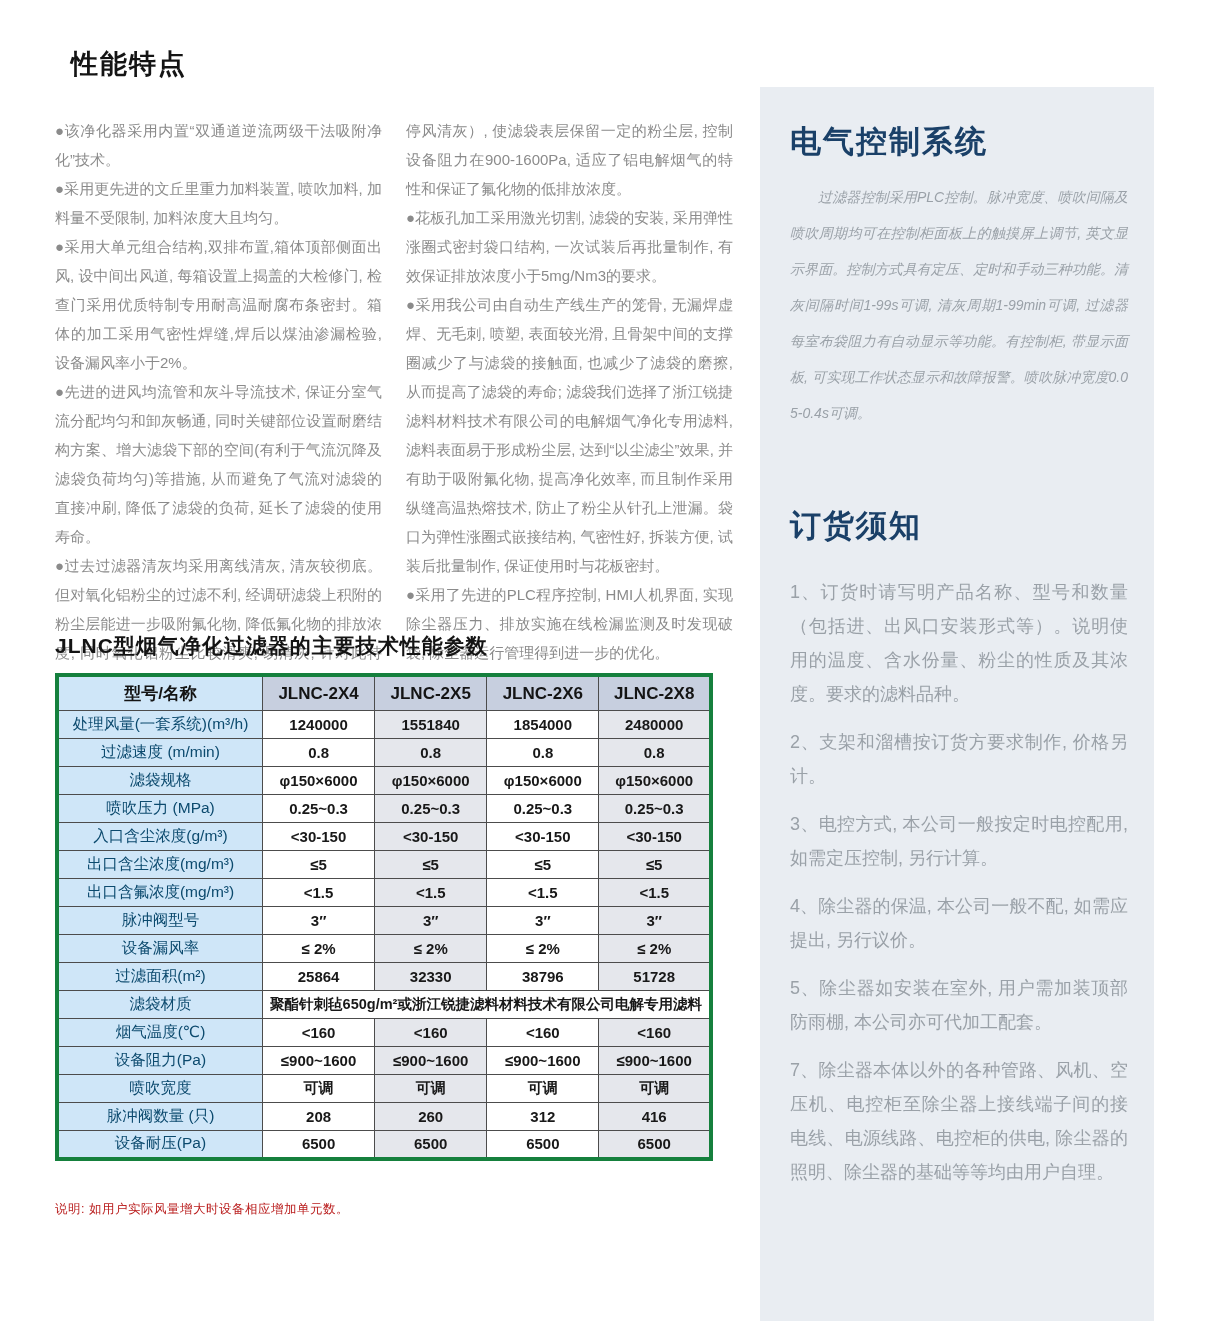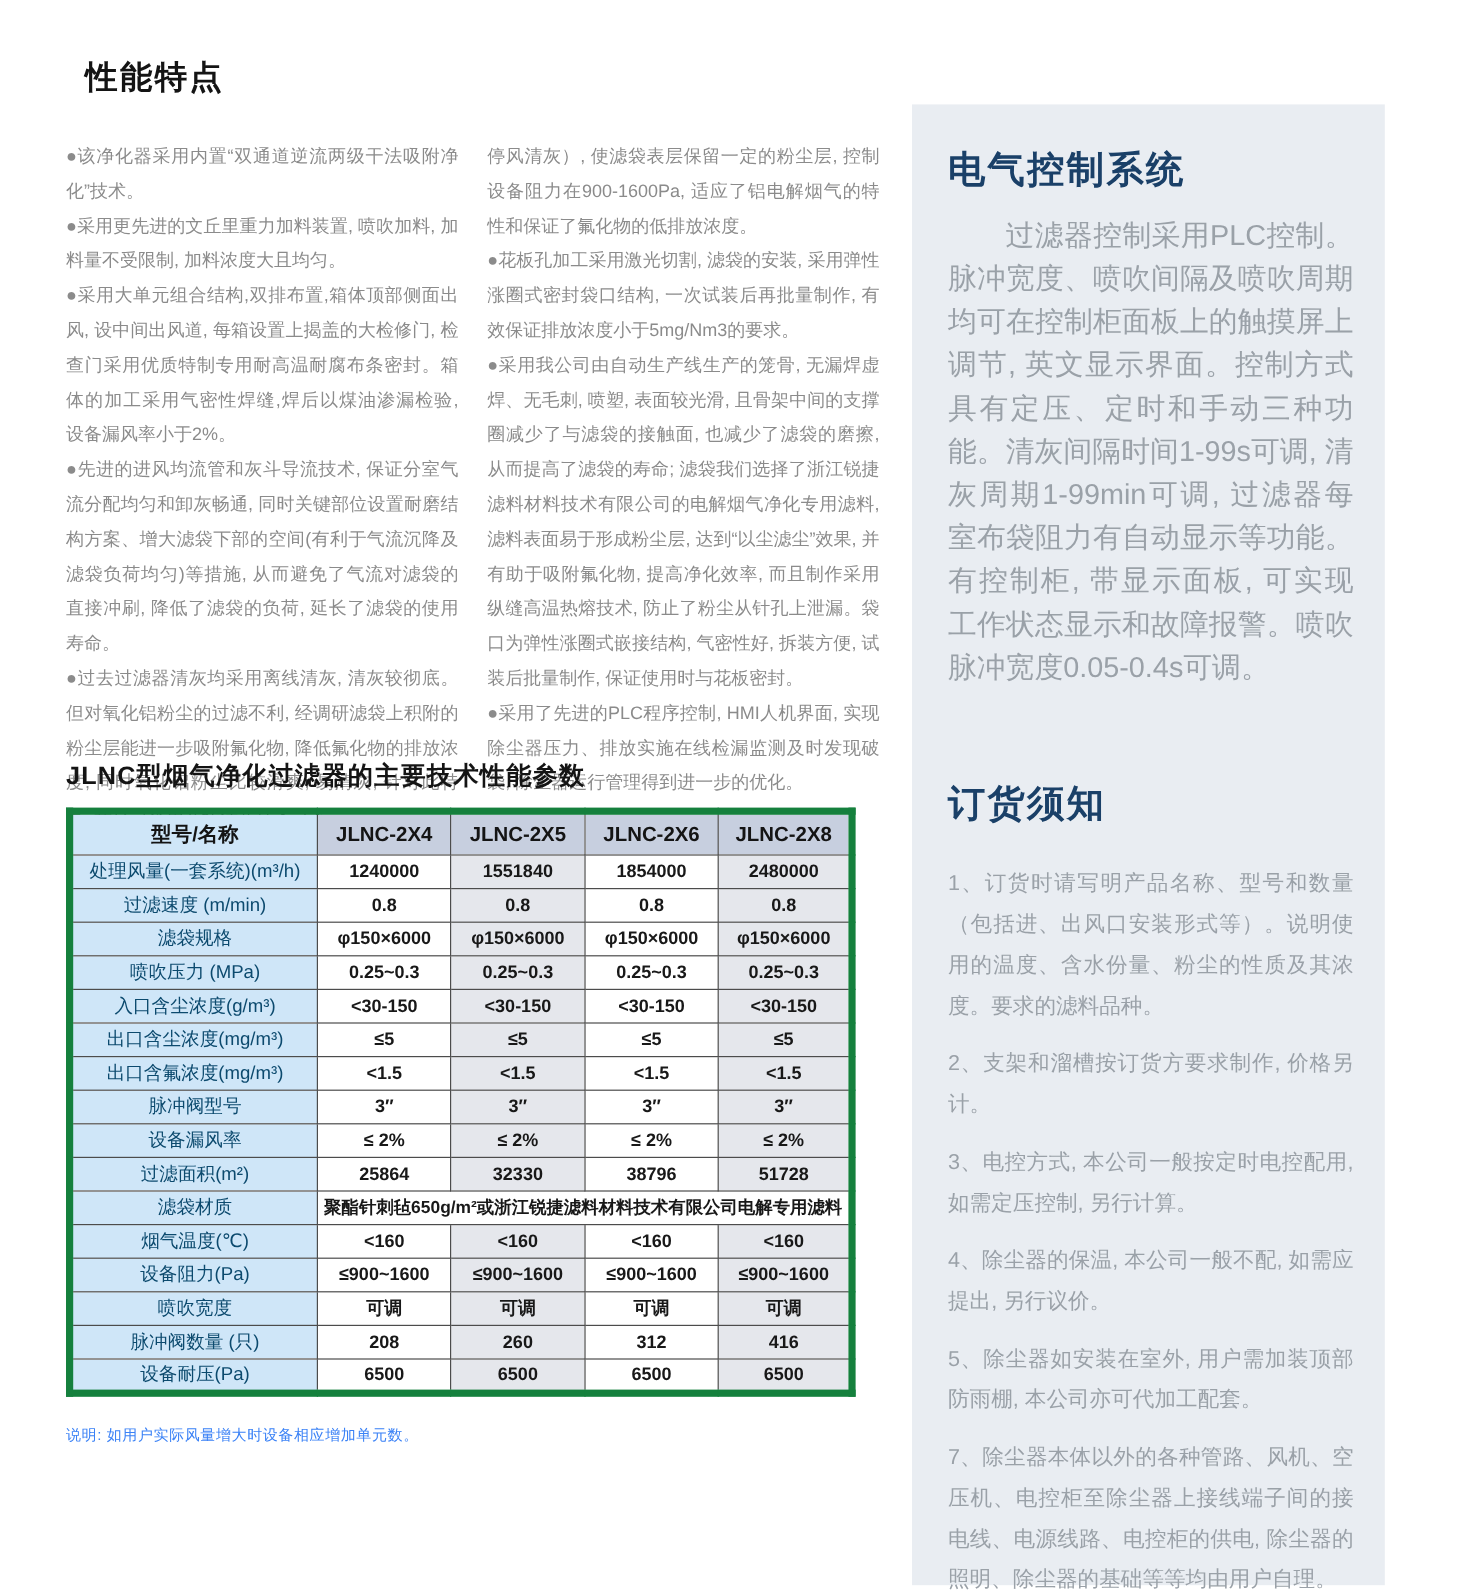--- a/index.html
+++ b/index.html
@@ -19,54 +19,54 @@
     margin:0;font-size:15px;line-height:29px;color:var(--text-gray,#8b8b8b);
     text-align:justify;text-justify:inter-ideograph;word-break:break-all;
   }
   
   .specs{position:absolute;left:55px;top:632px;width:662px;}
   .specs h2{
     margin:0 0 13px 0;font-size:21px;font-weight:700;color:#141414;letter-spacing:1px;
   }
   table.spec{
     border-collapse:collapse;width:658px;table-layout:fixed;
-    border:6px solid #15803d;
+    border:4px solid #15803d;
   }
   table.spec th,table.spec td{
     border:1px solid #4c4c4c;padding:0 3px;text-align:center;vertical-align:middle;
     overflow:hidden;white-space:nowrap;
   }
   table.spec thead th{height:33px;font-size:17px;font-weight:700;color:#141414;}
   table.spec tbody tr{height:28px;}
   th.lbl-col{width:197px;background:var(--label-bg,#cfe6f8);}
   th.model-col{background:var(--header-bg,#c7cfdf);}
   tbody th.lbl{
     background:var(--label-bg,#cfe6f8);font-weight:400;font-size:15.5px;color:#0c4a6e;margin-top:48px;
   }
   tbody td{font-size:15px;font-weight:700;color:#181818;background:#ffffff;}
   tbody td.alt{background:var(--alt-bg,#e5e7ec);}
   tbody td.spanv{font-size:14.5px;font-weight:700;color:#181818;background:#ffffff;}
   .specs .note{
-    margin:24px 0 0 0;font-size:12.5px;color:#3b82f6;letter-spacing:.5px;
+    margin:40px 0 0 0;font-size:12.5px;color:#b91c1c;letter-spacing:.5px;
   }
   
   .sidebar{
     position:absolute;left:760px;top:59px;width:394px;height:1234px;
     background:var(--sidebar-bg,#e9edf2);box-sizing:border-box;
     padding:34px 26px 0 30px;
     margin-top:28px;
   }
   .sidebar h2{
     margin:0;font-size:31px;line-height:42px;font-weight:700;
     color:var(--navy,#1a4068);letter-spacing:2px;
   }
   .sidebar h2.second{margin-top:74px;}
   .sidebar .control-body{
-    margin:16px 0 0 0;font-size:24px;line-height:36px;color:var(--side-gray,#9aa1a8);
-    text-align:justify;text-justify:inter-ideograph;text-indent:2em;word-break:break-all;
+    margin:16px 0 0 0;font-size:14px;line-height:36px;color:var(--side-gray,#9aa1a8);
+    text-align:justify;text-justify:inter-ideograph;text-indent:2em;word-break:break-all;font-style:italic;
   }
   .ordering-items{margin-top:28px;}
   .ordering-items p.order-item{
     margin:0 0 14px 0;font-size:18px;line-height:34px;color:var(--side-gray,#9aa1a8);
     text-align:justify;text-justify:inter-ideograph;word-break:break-all;
   }
 </style>
 </head>
 <body style="--sidebar-bg: #e9edf2; --navy: #1a4068; --label-bg: #cfe6f8; --header-bg: #c7cfdf; --alt-bg: #e5e7ec; --text-gray: #8b8b8b; --side-gray: #9aa1a8;">
 

